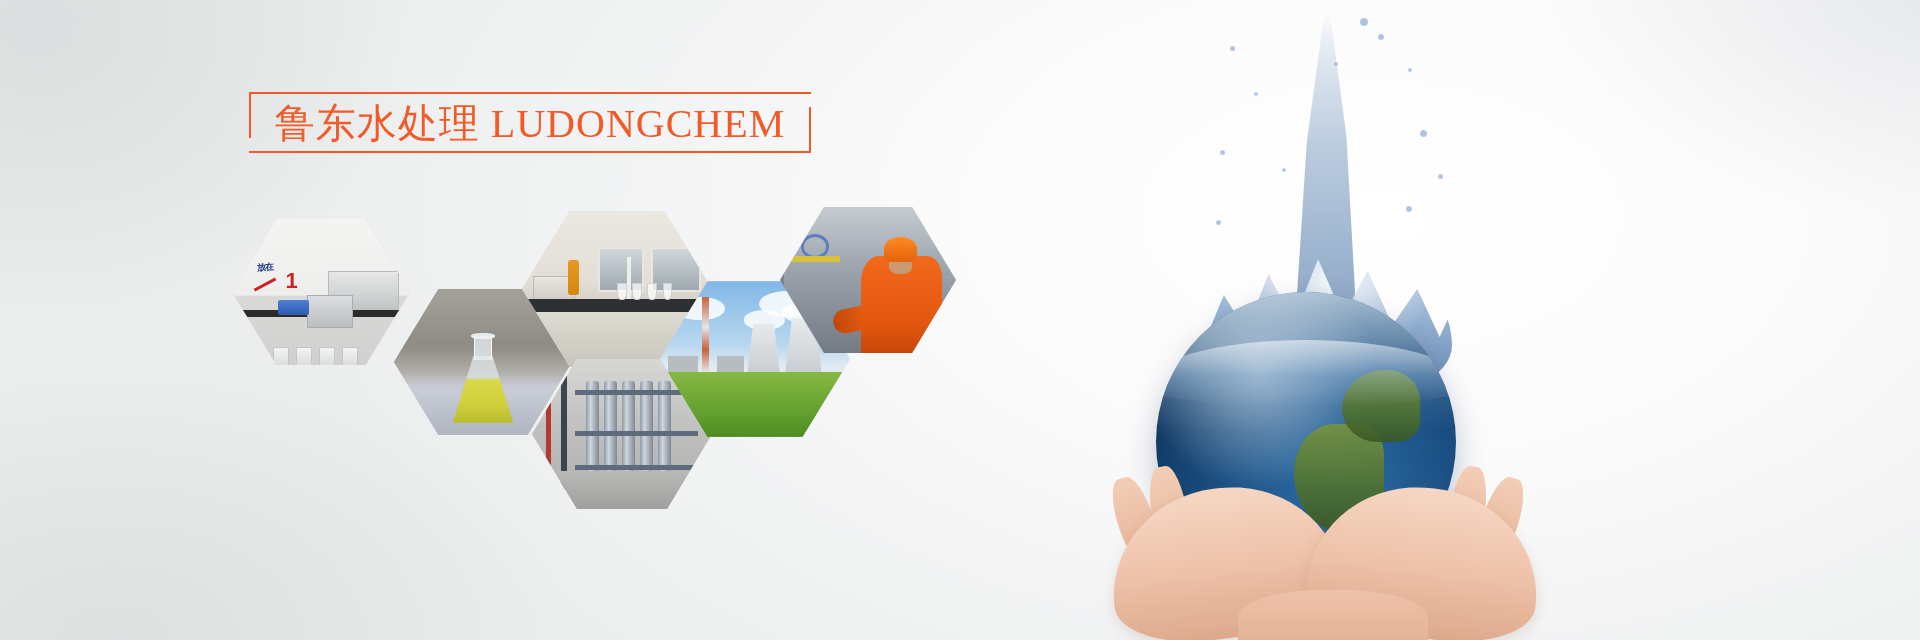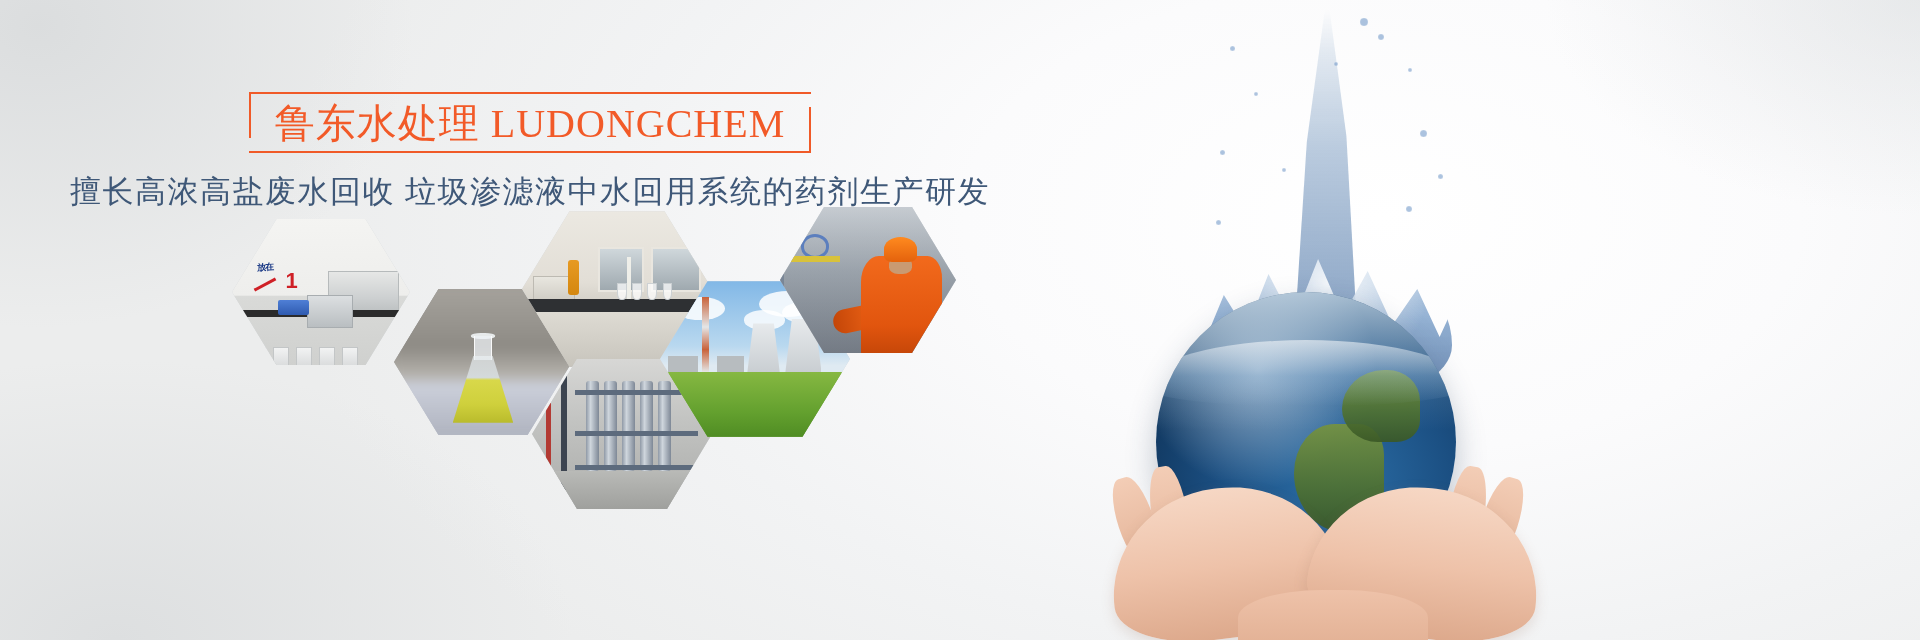--- a/index.html
+++ b/index.html
@@ -490,21 +490,20 @@
   <div class="text-block">
 
     <div class="title-wrap">
       <span class="title-frame-top"></span>
       <span class="title-frame-tl"></span>
       <span class="title-frame-bottom"></span>
       <span class="title-frame-br"></span>
       <span class="title-text">鲁东水处理 LUDONGCHEM</span>
     </div>
 
-    <span class="subtitle-text">擅长高浓高盐废水回收  垃圾渗滤液中水回用系统的药剂生产研发</span>
   </div>
 
   <div class="hex-cluster">
 
     <div class="hex hex-1">
       <div class="hex-inner photo-lab-room">
         <span class="wall-text">放在</span>
         <span class="arrow"></span>
         <span class="wall-num">1</span>
         <span class="cab"></span>

